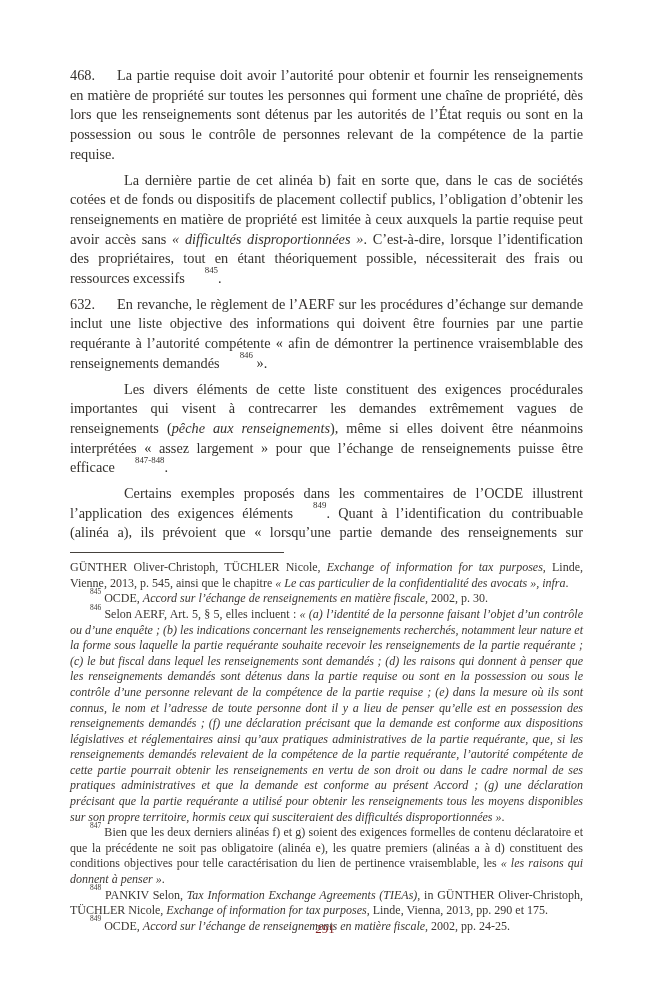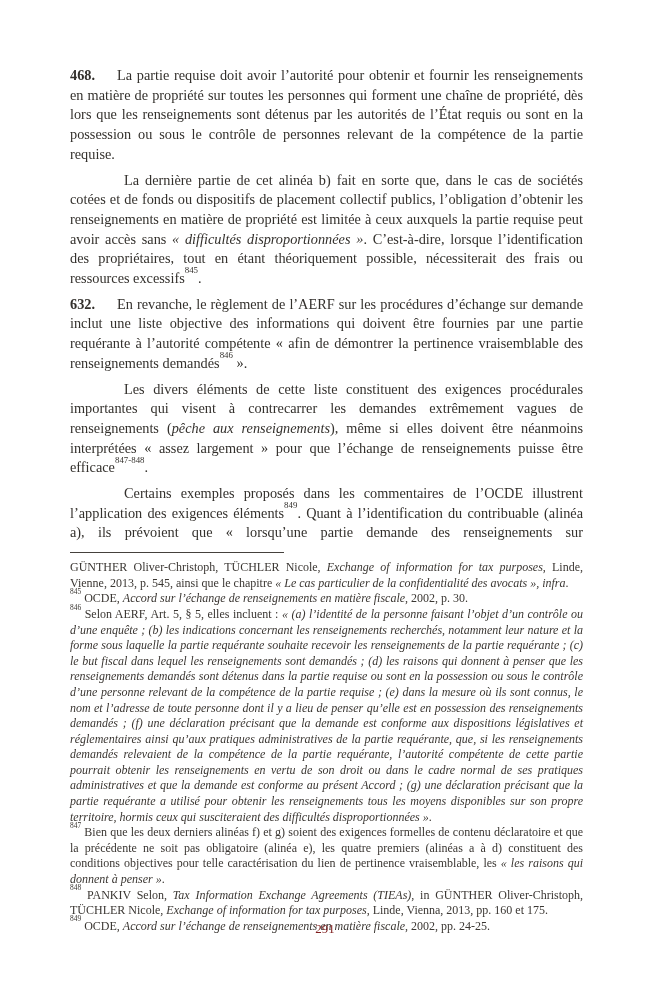--- a/index.html
+++ b/index.html
@@ -18,30 +18,31 @@
   .body-text p{
     font-size:14.3px;
     line-height:19.7px;
     margin:0 0 6px 0;
     text-align:justify;
     color:#33302c;
   }
   .body-text p.indent{text-indent:54px;}
   .body-text p.cont{text-align-last:justify;}
   .pnum{
-    font-weight:bold;
+    font-weight:normal;
     display:inline-block;
     width:47px;
     text-indent:0;
   }
   sup.fnref, sup.fnum{
     font-size:62%;
     line-height:0;
     position:relative;
     top:-0.45em;
+    margin-left:20px;
   }
   em{margin-top:20px;}
 
   
   .footnote-sep{
     width:214px;height:0;
     border-top:1px solid #45413c;
     margin:9px 0 7px 0;
   }
 
@@ -73,18 +74,18 @@
         <p><span class="pnum">632.</span><span>En revanche, le règlement de l’AERF sur les procédures d’échange sur demande inclut une liste objective des informations qui doivent être fournies par une partie requérante à l’autorité compétente «&nbsp;afin de démontrer la pertinence vraisemblable des renseignements demandés</span><sup class="fnref">846</sup><span>&nbsp;».</span></p>
         <p class="indent"><span>Les divers éléments de cette liste constituent des exigences procédurales importantes qui visent à contrecarrer les demandes extrêmement vagues de renseignements (</span><em>pêche aux renseignements</em><span>), même si elles doivent être néanmoins interprétées «&nbsp;assez largement&nbsp;» pour que l’échange de renseignements puisse être efficace</span><sup class="fnref">847-848</sup><span>.</span></p>
         <p class="indent cont"><span>Certains exemples proposés dans les commentaires de l’OCDE illustrent l’application des exigences éléments</span><sup class="fnref">849</sup><span>. Quant à l’identification du contribuable (alinéa a), ils prévoient que «&nbsp;lorsqu’une partie demande des renseignements sur</span></p>
       </main>
     <div class="footnote-sep"></div>
     <section class="footnotes" id="footnotes">
         <p><span>GÜNTHER Oliver-Christoph, TÜCHLER Nicole, </span><em>Exchange of information for tax purposes</em><span>, Linde, Vienne, 2013, p. 545, ainsi que le chapitre </span><em>«&nbsp;Le cas particulier de la confidentialité des avocats&nbsp;», infra</em><span>.</span></p>
         <p><sup class="fnum">845</sup><span> OCDE, </span><em>Accord sur l’échange de renseignements en matière fiscale</em><span>, 2002, p. 30.</span></p>
         <p><sup class="fnum">846</sup><span> Selon AERF, Art. 5, §&nbsp;5, elles incluent : </span><em>«&nbsp;(a) l’identité de la personne faisant l’objet d’un contrôle ou d’une enquête ; (b) les indications concernant les renseignements recherchés, notamment leur nature et la forme sous laquelle la partie requérante souhaite recevoir les renseignements de la partie requérante ; (c) le but fiscal dans lequel les renseignements sont demandés ; (d) les raisons qui donnent à penser que les renseignements demandés sont détenus dans la partie requise ou sont en la possession ou sous le contrôle d’une personne relevant de la compétence de la partie requise ; (e) dans la mesure où ils sont connus, le nom et l’adresse de toute personne dont il y a lieu de penser qu’elle est en possession des renseignements demandés ; (f) une déclaration précisant que la demande est conforme aux dispositions législatives et réglementaires ainsi qu’aux pratiques administratives de la partie requérante, que, si les renseignements demandés relevaient de la compétence de la partie requérante, l’autorité compétente de cette partie pourrait obtenir les renseignements en vertu de son droit ou dans le cadre normal de ses pratiques administratives et que la demande est conforme au présent Accord ; (g) une déclaration précisant que la partie requérante a utilisé pour obtenir les renseignements tous les moyens disponibles sur son propre territoire, hormis ceux qui susciteraient des difficultés disproportionnées&nbsp;»</em><span>.</span></p>
         <p><sup class="fnum">847</sup><span> Bien que les deux derniers alinéas f) et g) soient des exigences formelles de contenu déclaratoire et que la précédente ne soit pas obligatoire (alinéa e), les quatre premiers (alinéas a à d) constituent des conditions objectives pour telle caractérisation du lien de pertinence vraisemblable, les </span><em>«&nbsp;les raisons qui donnent à penser&nbsp;»</em><span>.</span></p>
-        <p><sup class="fnum">848</sup><span> PANKIV Selon, </span><em>Tax Information Exchange Agreements (TIEAs)</em><span>, in GÜNTHER Oliver-Christoph, TÜCHLER Nicole, </span><em>Exchange of information for tax purposes</em><span>, Linde, Vienna, 2013, pp. 160 et 175.</span></p>
+        <p><sup class="fnum">848</sup><span> PANKIV Selon, </span><em>Tax Information Exchange Agreements (TIEAs)</em><span>, in GÜNTHER Oliver-Christoph, TÜCHLER Nicole, </span><em>Exchange of information for tax purposes</em><span>, Linde, Vienna, 2013, pp. 290 et 175.</span></p>
         <p><sup class="fnum">849</sup><span> OCDE, </span><em>Accord sur l’échange de renseignements en matière fiscale</em><span>, 2002, pp. 24-25.</span></p>
       </section>
   </div>
   <div class="page-number">291</div>
 </div>
 
 </body></html>

